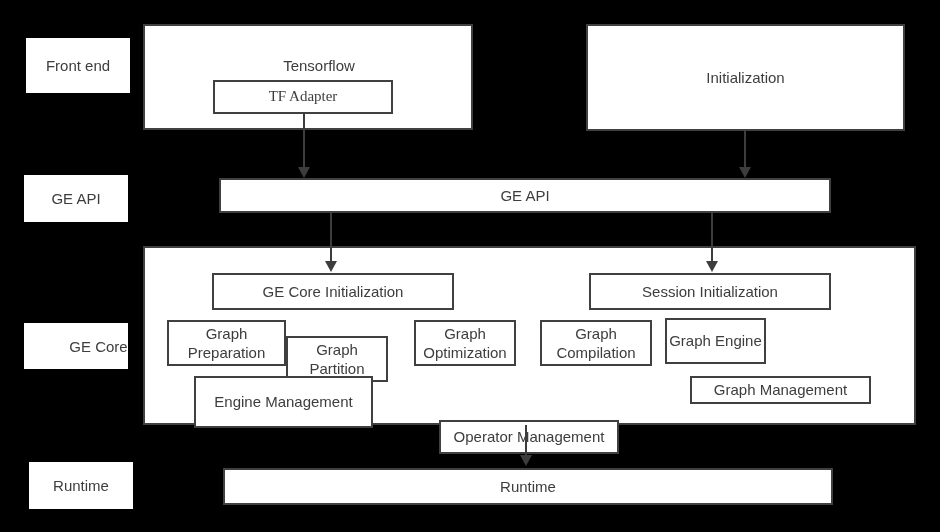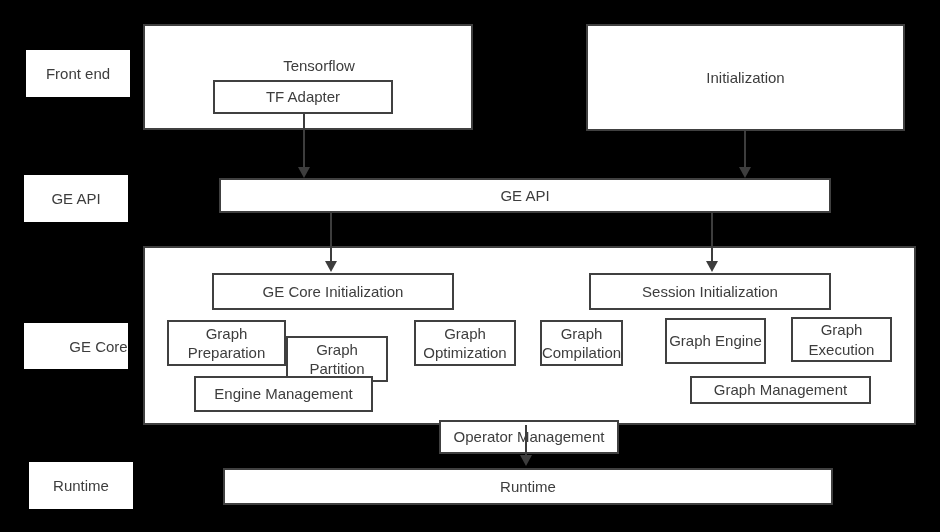--- a/index.html
+++ b/index.html
@@ -30,45 +30,45 @@
     position:absolute;
     background:var(--fill);
     border:2px solid var(--border);
     color:var(--text);
     font-size:15px;
     display:flex;align-items:center;justify-content:center;
     text-align:center;
     line-height:1.3;
   }
   
-  .pos-lbl-frontend{left:26px;top:50px;width:104px;height:47px;}
+  .pos-lbl-frontend{left:26px;top:38px;width:104px;height:55px;}
   .pos-lbl-geapi{left:24px;top:175px;width:104px;height:47px;}
   .pos-lbl-gecore{left:24px;top:323px;width:104px;height:46px;padding-left:45px;}
   .pos-lbl-runtime{left:29px;top:462px;width:104px;height:47px;}
   
   .pos-tensorflow{left:143px;top:24px;width:330px;height:106px;display:block;}
   .tensorflow-title{
     position:absolute;left:0;right:0;top:30px;
     text-align:center;font-size:15px;color:var(--text);margin-left:22px;
   }
-  .pos-tfadapter{left:213px;top:80px;width:180px;height:34px;}
+  .pos-tfadapter{left:213px;top:80px;width:180px;height:34px;font-family:Liberation Serif, serif;}
   .pos-mindexpression{left:586px;top:24px;width:319px;height:107px;}
   
   .pos-geapibar{left:219px;top:178px;width:612px;height:35px;}
   
   .pos-gecorebox{left:143px;top:246px;width:773px;height:179px;}
   .pos-gecoreinit{left:212px;top:273px;width:242px;height:37px;}
   .pos-sessioninit{left:589px;top:273px;width:242px;height:37px;}
   .pos-mod-0{left:167px;top:320px;width:119px;height:46px;}
   .pos-mod-1{left:286px;top:336px;width:102px;height:46px;}
   .pos-mod-2{left:414px;top:320px;width:102px;height:46px;}
-  .pos-mod-3{left:540px;top:320px;width:83px;height:46px;}
+  .pos-mod-3{left:540px;top:320px;width:112px;height:46px;}
   .pos-mod-4{left:665px;top:318px;width:101px;height:46px;}
   .pos-mod-5{left:791px;top:317px;width:101px;height:45px;}
-  .pos-mgmt-0{left:194px;top:376px;width:179px;height:36px;}
+  .pos-mgmt-0{left:194px;top:376px;width:179px;height:52px;}
   .pos-mgmt-1{left:439px;top:376px;width:180px;height:34px;margin-top:44px;}
   .pos-mgmt-2{left:690px;top:376px;width:181px;height:28px;}
   
   .pos-runtimebar{left:223px;top:468px;width:610px;height:37px;}
   
   .arrows{
     position:absolute;left:0;top:0;width:940px;height:532px;
     pointer-events:none;
   }
   .arrows line{stroke:var(--arrow);stroke-width:2;}
@@ -94,21 +94,20 @@
 
   <div class="box pos-gecorebox"></div>
   <div class="box pos-gecoreinit">GE Core Initialization</div>
   <div class="box pos-sessioninit">Session Initialization</div>
 
   <div class="box pos-mod-0">Graph Preparation</div>
   <div class="box pos-mod-1">Graph Partition</div>
   <div class="box pos-mod-2">Graph Optimization</div>
   <div class="box pos-mod-3">Graph Compilation</div>
   <div class="box pos-mod-4">Graph Engine</div>
-  <div class="box pos-mod-5">Graph Execution</div>
 
   <div class="box pos-mgmt-0">Engine Management</div>
   <div class="box pos-mgmt-1">Operator Management</div>
   <div class="box pos-mgmt-2">Graph Management</div>
 
   <div class="box pos-runtimebar">Runtime</div>
 
   <svg class="arrows" width="940" height="532" viewBox="0 0 940 532" xmlns="http://www.w3.org/2000/svg">
     <g>
       <line x1="304" y1="114" x2="304" y2="168"></line>

